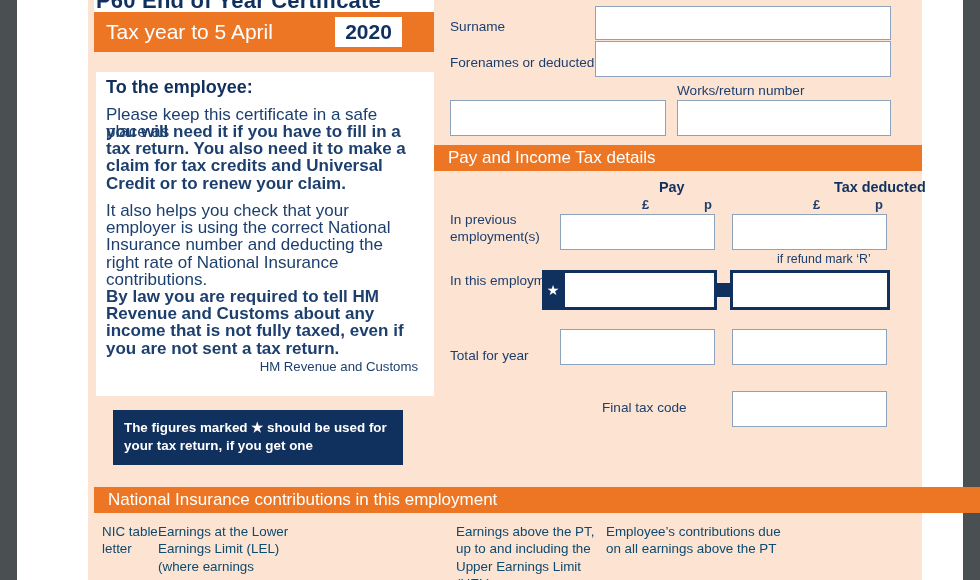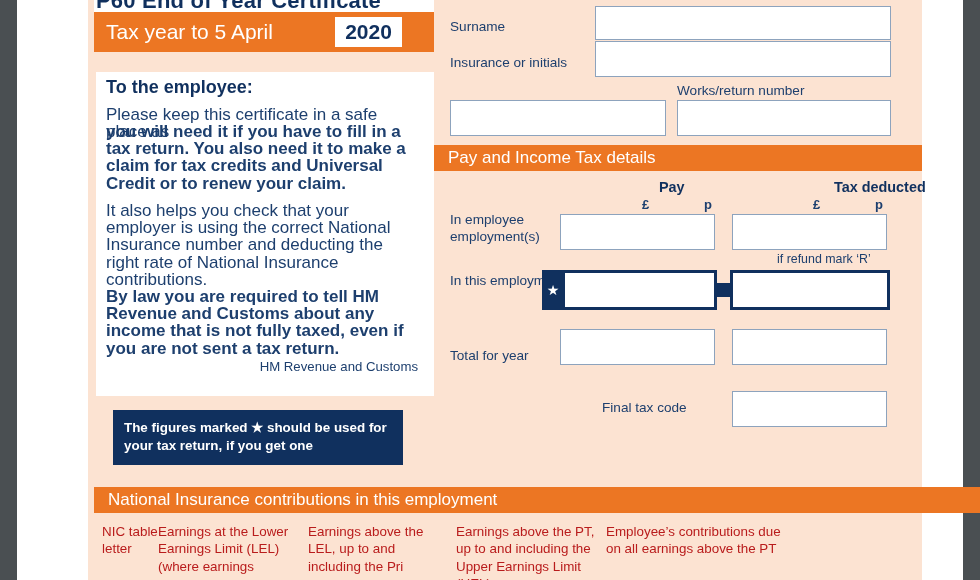--- a/index.html
+++ b/index.html
@@ -298,21 +298,21 @@
     left: 14px; top: 3px;
     font-size: 17px;
     color: #ffffff;
     white-space: nowrap;
   }
   .nic-col {
     position: absolute;
     top: 43px;
     font-size: 13.4px;
     line-height: 17.4px;
-    color: #b91c1c;
+    color: #0c4a6e;
   }
   #nic-col-0 { left: 14px;  width: 56px; }
   #nic-col-1 { left: 70px;  width: 138px; }
   #nic-col-2 { left: 220px; width: 138px; }
   #nic-col-3 { left: 368px; width: 142px; }
   #nic-col-4 { left: 518px; width: 175px; }
 </style>
 </head>
 <body>
 
@@ -347,42 +347,42 @@
       <div id="star-note-box">
         <div id="star-note-text">The figures marked ★ should be used for your tax return, if you get one</div>
       </div>
     </div>
 
     <div id="right-column">
 
       <div class="field-label" id="label-surname">Surname</div>
       <div class="input-box" id="box-surname"></div>
 
-      <div class="field-label" id="label-forenames">Insurance or initials</div>
+      <div class="field-label" id="label-forenames">Forenames or deducted</div>
       <div class="input-box" id="box-forenames"></div>
 
       <div class="field-label" id="label-ni-number">National Insurance number</div>
       <div class="input-box" id="box-ni-number"></div>
 
       <div class="field-label" id="label-works-no">Works/return number</div>
       <div class="input-box" id="box-works-no"></div>
 
       <div id="pay-section-bar">
         <div id="pay-section-title">Pay and Income Tax details</div>
       </div>
 
       <div class="col-heading" id="heading-pay">Pay</div>
       <div class="col-heading" id="heading-tax-deducted">Tax deducted</div>
 
       <div class="unit-mark" id="unit-pay-pounds">£</div>
       <div class="unit-mark" id="unit-pay-pence">p</div>
       <div class="unit-mark" id="unit-tax-pounds">£</div>
       <div class="unit-mark" id="unit-tax-pence">p</div>
 
-      <div class="row-label" id="label-prev-emp">In employee employment(s)</div>
+      <div class="row-label" id="label-prev-emp">In previous employment(s)</div>
       <div class="amount-box" id="box-prev-pay"></div>
       <div class="amount-box" id="box-prev-tax"></div>
       <div id="refund-note">if refund mark ‘R’</div>
 
       <div class="row-label" id="label-this-emp">In this employment</div>
       <div id="star-badge">
         <span id="star-glyph">★</span>
       </div>
       <div class="amount-box" id="box-this-pay"></div>
       <div id="box-connector"></div>
@@ -395,19 +395,18 @@
       <div class="row-label" id="label-final-tax">Final tax code</div>
       <div class="amount-box" id="box-final-tax-code"></div>
     </div>
 
     <div id="nic-section">
       <div id="nic-section-bar">
         <div id="nic-section-title">National Insurance contributions in this employment</div>
       </div>
       <div class="nic-col" id="nic-col-0">NIC table letter</div>
       <div class="nic-col" id="nic-col-1">Earnings at the Lower Earnings Limit (LEL) (where earnings</div>
-      <div class="nic-col" id="nic-col-2">Earnings above the LEL, up to and including the Pri</div>
       <div class="nic-col" id="nic-col-3">Earnings above the PT, up to and including the Upper Earnings Limit (UEL)</div>
       <div class="nic-col" id="nic-col-4">Employee’s contributions due on all earnings above the PT</div>
     </div>
 
   </div>
 </div>
 
 </body></html>

